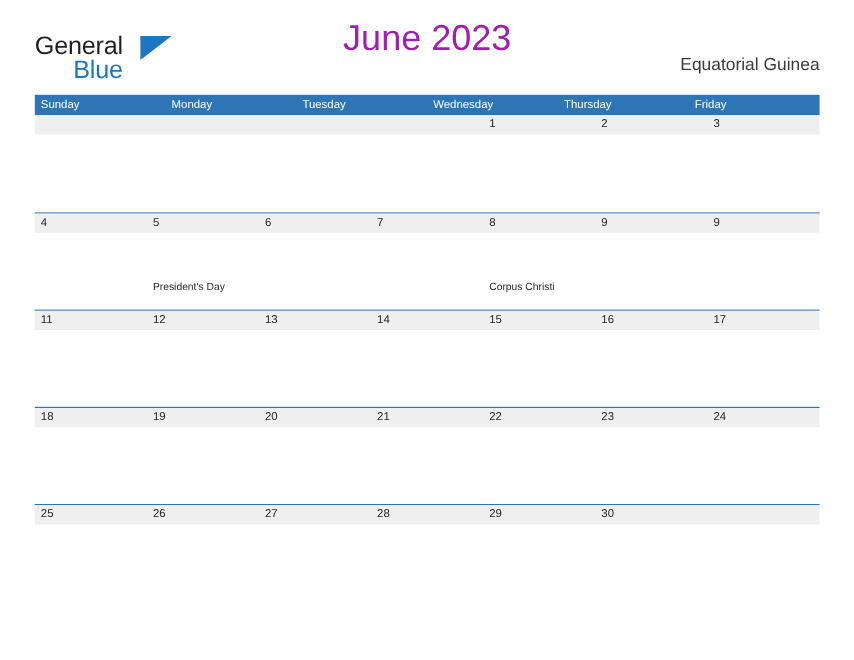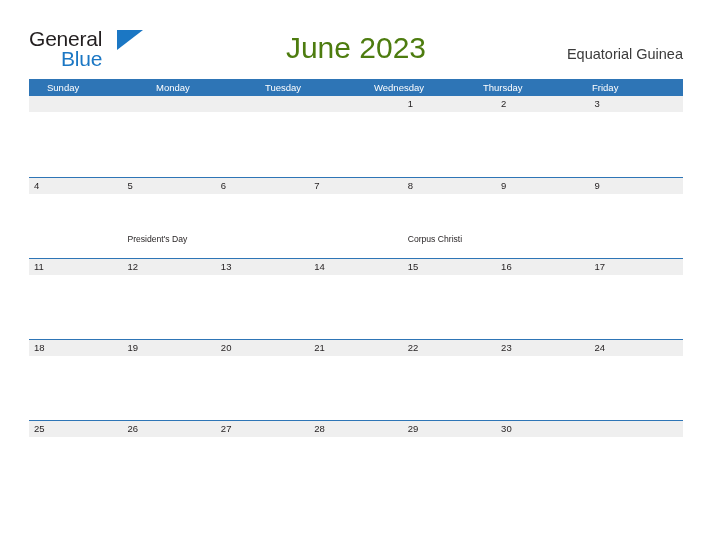--- a/index.html
+++ b/index.html
@@ -53,24 +53,24 @@
     width: 0;
     height: 0;
     border-left: 26px solid #1b77c4;
     border-bottom: 20px solid transparent;
   }
 
   .month-title {
     position: absolute;
     left: 0;
     right: 0;
-    top: 31px;
+    top: 16px;
     text-align: center;
     font-size: 30px;
-    color: #4d7c0f;
+    color: #a21caf;
     font-weight: normal;
     letter-spacing: 0px;
   }
 
   .country-label {
     position: absolute;
     right: 29px;
     top: 46px;
     font-size: 14.5px;
     color: #3b3b3b;
@@ -88,21 +88,21 @@
     display: flex;
     width: 100%;
     background: #2e75b6;
     height: 17px;
   }
   .weekday-cell {
     flex: 1 1 0;
     font-size: 9.5px;
     color: #ffffff;
     line-height: 17px;
-    padding-left: 18px;
+    padding-left: 5px;
     box-sizing: border-box;
     white-space: nowrap;
   }
 
   .week-row {
     display: flex;
     width: 100%;
     height: 81px;
     border-top: 1.5px solid #2e75b6;
     box-sizing: border-box;

